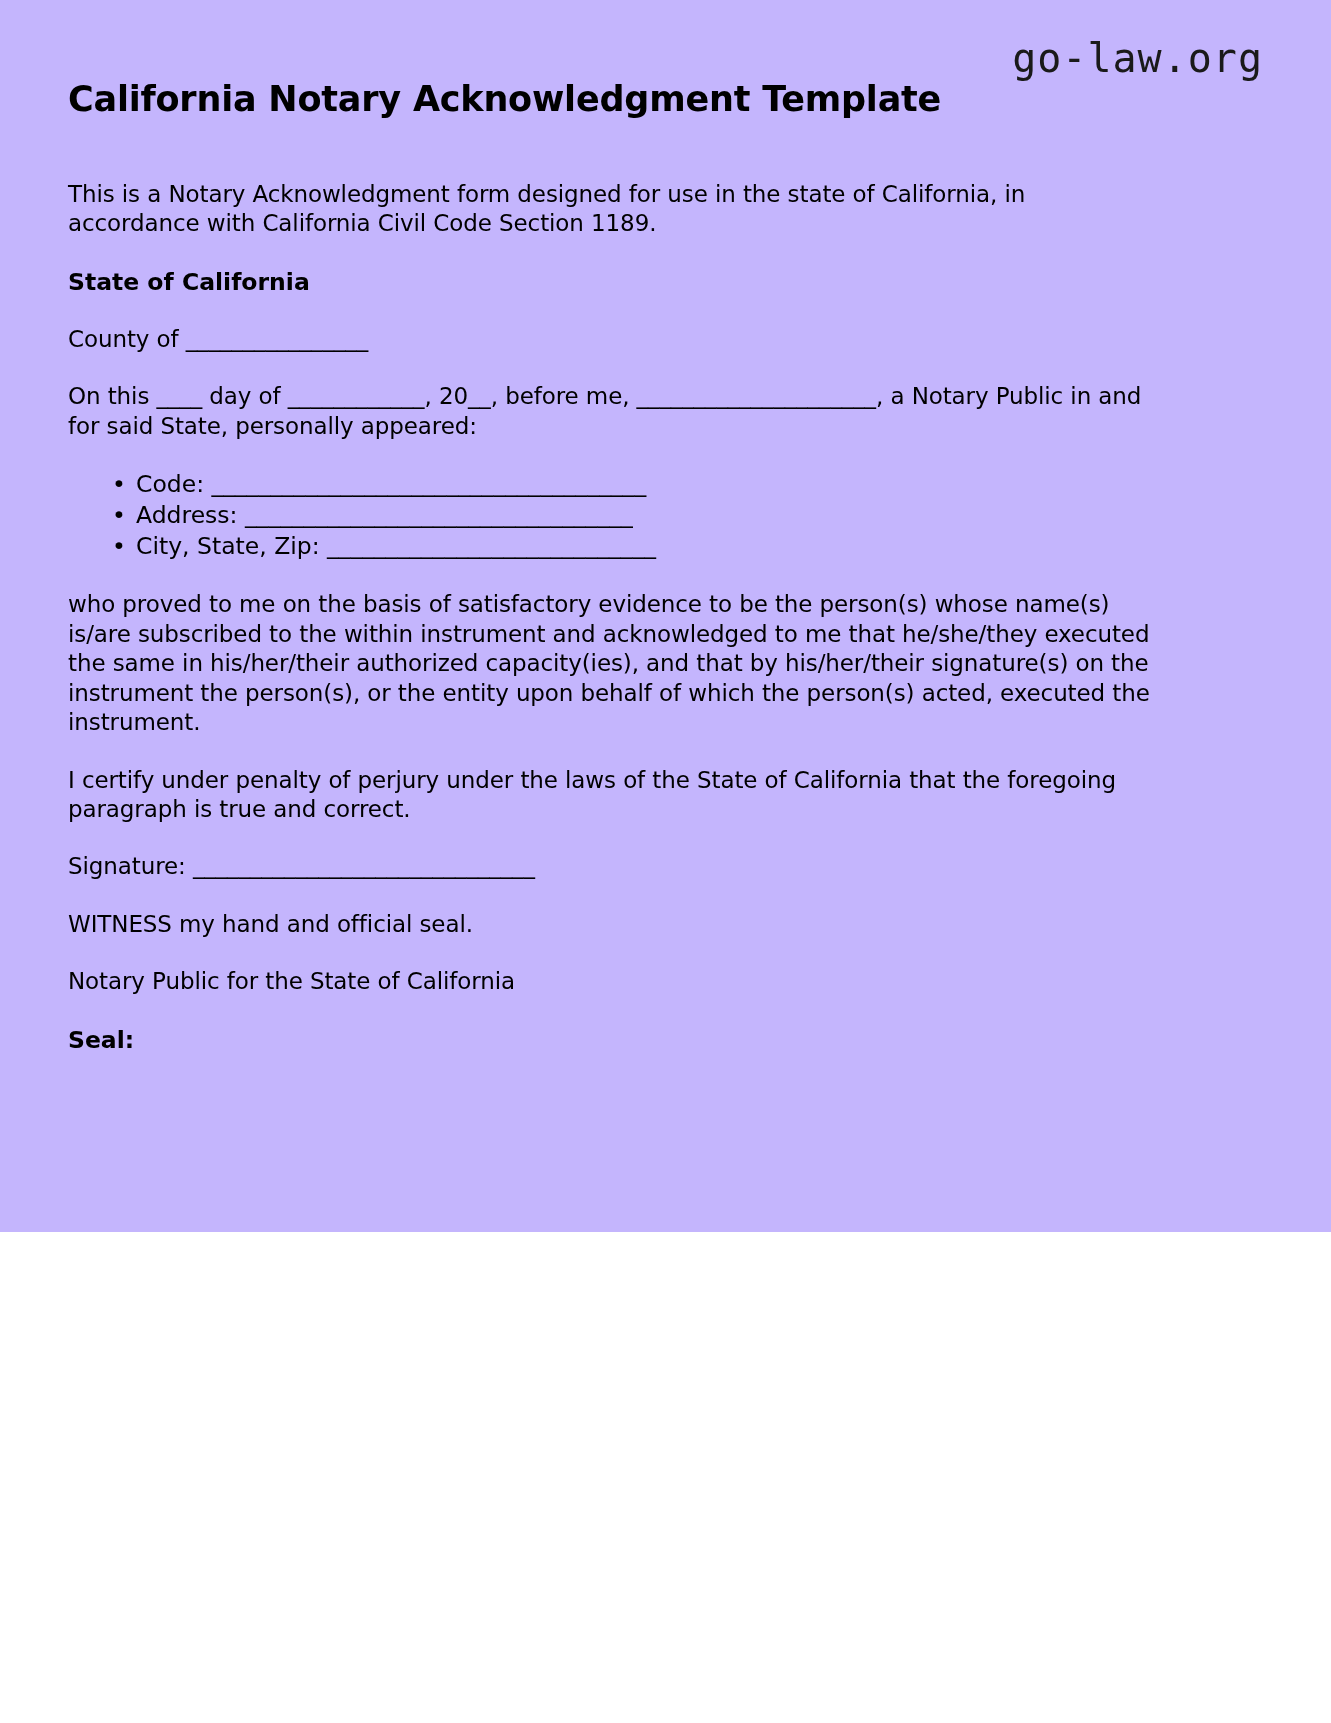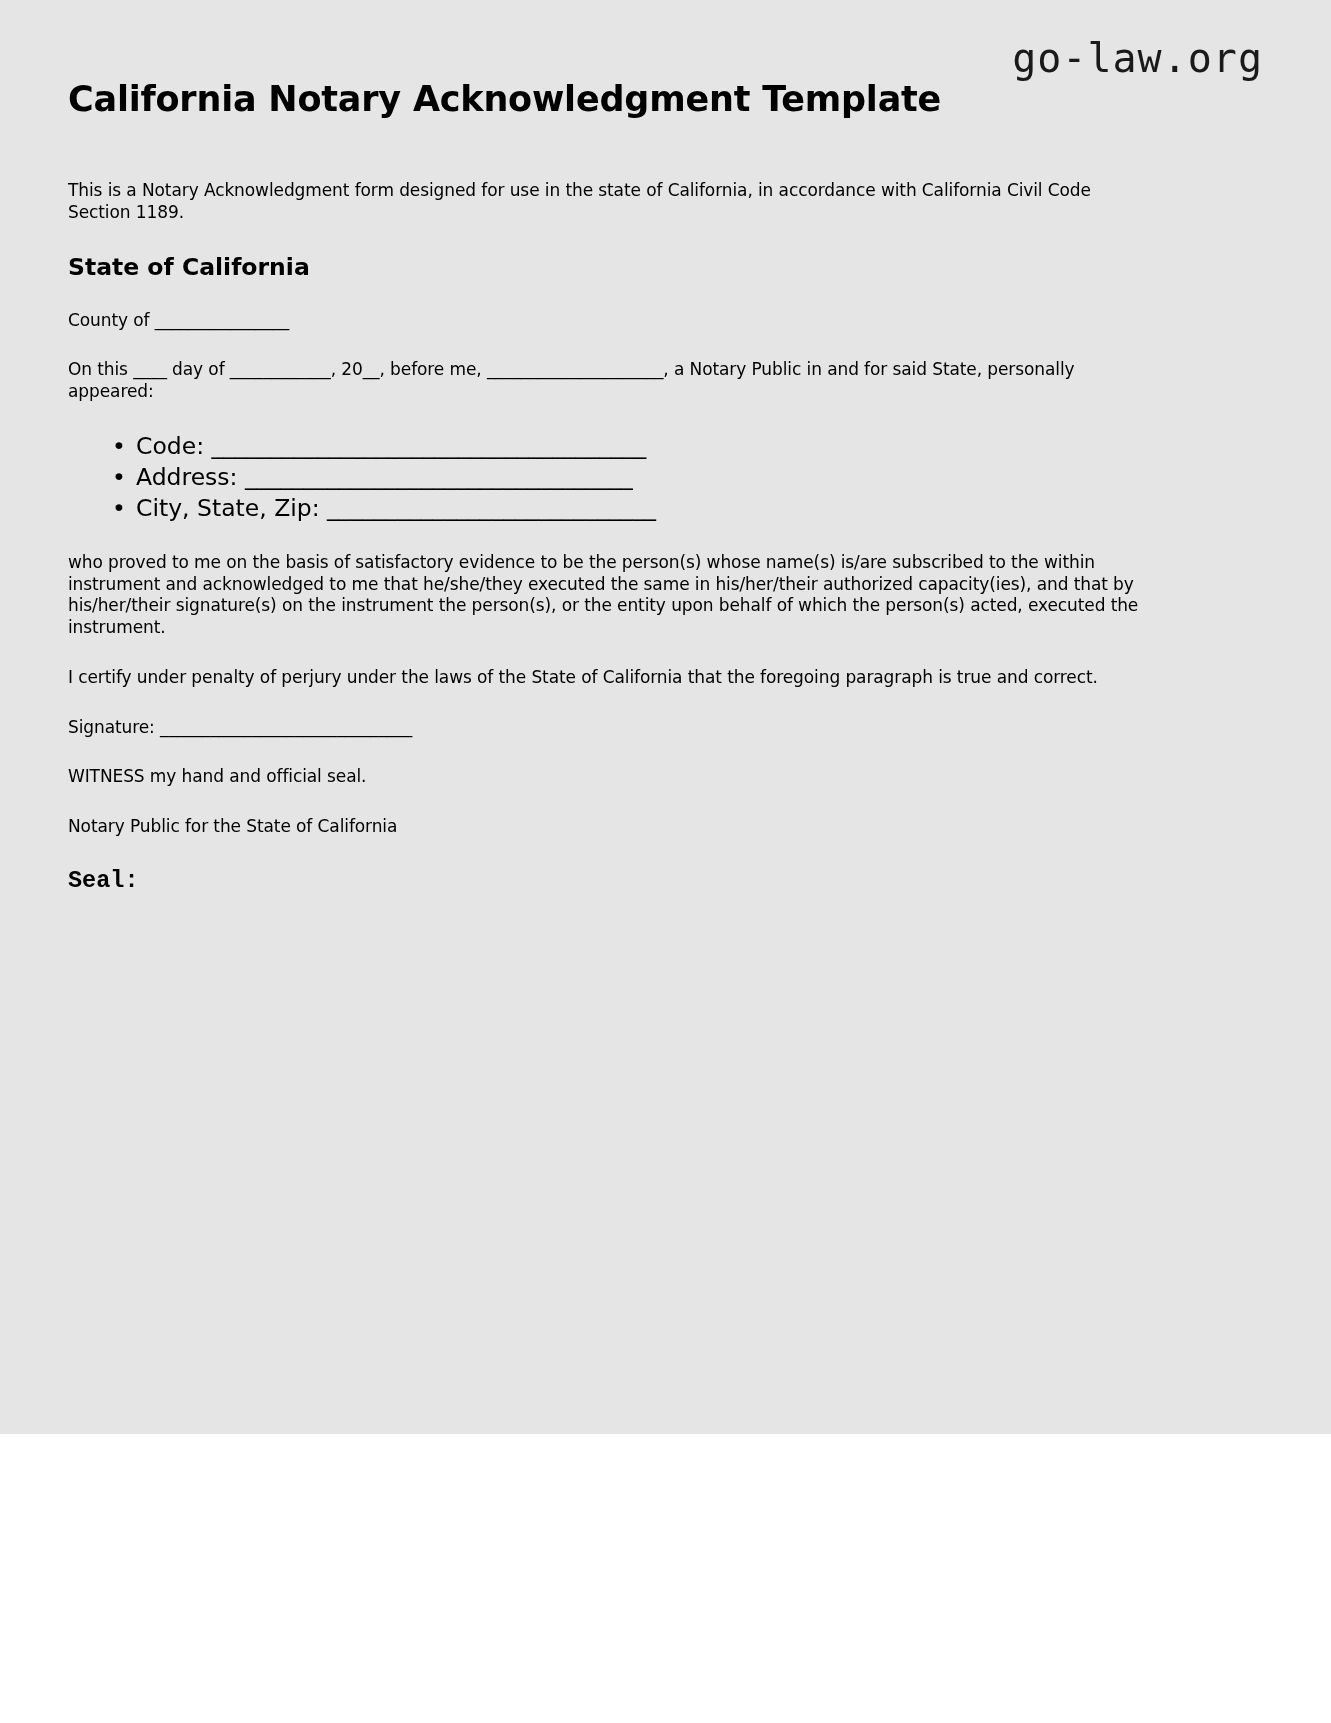--- a/index.html
+++ b/index.html
@@ -12,22 +12,22 @@
     height: 1723px;
     position: relative;
     font-family: "DejaVu Sans", "Liberation Sans", sans-serif;
     color: #000000;
     overflow: hidden;
   }
   .page {
     position: absolute;
     left: 0; top: 0;
     width: 1331px;
-    height: 1434px;
-    background: #e5e5e5;
+    height: 1232px;
+    background: #c4b5fd;
   }
   .watermark {
     position: absolute;
     right: 68px;
     top: 36px;
     font-family: "DejaVu Sans Mono", "Liberation Mono", monospace;
     font-size: 40px;
     letter-spacing: 1px;
     color: #1a1a1a;
     white-space: nowrap;
@@ -40,37 +40,36 @@
     width: 1085px;
   }
   h1.doc-title {
     font-size: 35px;
     font-weight: bold;
     margin: 0 0 60px 0;
     line-height: 1.2;
     letter-spacing: -0.2px;
   }
   p.para {
-    font-size: 17px;
+    font-size: 23px;
     line-height: 1.28;
     margin: 0 0 28px 0;
     letter-spacing: -0.1px;
   }
   h2.sub-head {
     font-size: 23.5px;
     font-weight: bold;
     margin: 12px 0 28px 0;
     line-height: 1.28;
   }
   h3.seal-head {
     font-size: 23.5px;
     font-weight: bold;
     margin: 0;
     line-height: 1.28;
-    font-family: Liberation Mono, monospace;
   }
   ul.party-list {
     list-style: none;
     margin: 0 0 28px 0;
     padding: 0 0 0 40px;
   }
   ul.party-list li {
     font-size: 23.5px;
     line-height: 1.32;
     position: relative;

